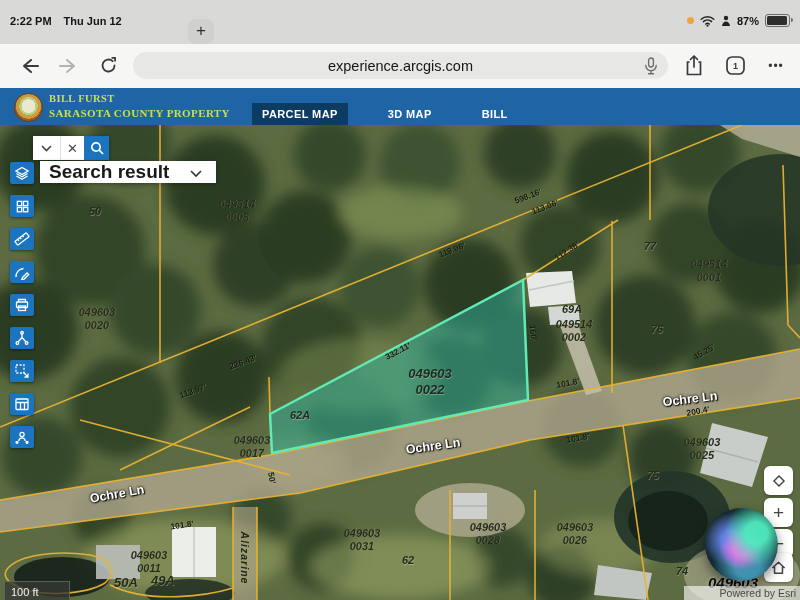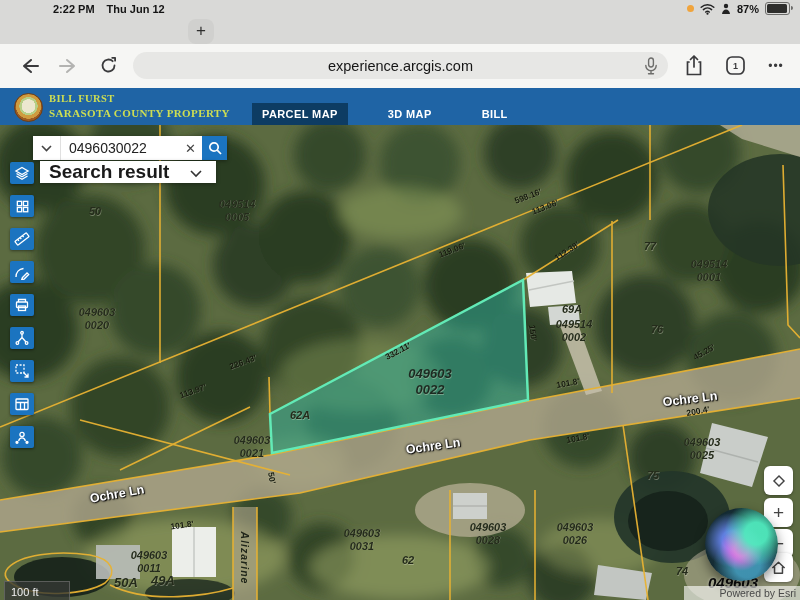--- a/index.html
+++ b/index.html
@@ -1,19 +1,19 @@
 <!DOCTYPE html>
 <html><head>
 <meta charset="utf-8">
 <style>
   html,body{margin:0;padding:0;background:#000;}
   #app{position:relative;width:800px;height:600px;overflow:hidden;font-family:"Liberation Sans",sans-serif;background:#57683e;}
   
   .chrome-top{position:absolute;top:0;left:0;width:800px;height:44px;background:#d9d9d7;}
-  .status-row{position:absolute;top:0;left:0;right:0;height:17px;display:flex;align-items:center;justify-content:space-between;padding:0 10px;font-size:11px;font-weight:700;color:#141414;margin-left:43px;}
+  .status-row{position:absolute;top:0;left:0;right:0;height:17px;display:flex;align-items:center;justify-content:space-between;padding:12px 10px;font-size:11px;font-weight:700;color:#141414;}
   .status-left{display:flex;gap:12px;align-items:center;}
   .status-right{display:flex;gap:6px;align-items:center;}
   .dot-orange{width:7px;height:7px;border-radius:50%;background:#f0a43c;}
   .battery{position:relative;width:23px;height:11px;border:1px solid #6b6b69;border-radius:3px;}
   .battery i{position:absolute;left:1px;top:1px;bottom:1px;width:87%;background:#2e2e2c;border-radius:1.5px;}
   .battery em{position:absolute;right:-4px;top:3px;width:2px;height:4px;background:#6b6b69;border-radius:0 2px 2px 0;}
   .tab{position:absolute;left:18px;top:18px;width:164px;height:26px;background:#f6f6f4;border-radius:10px 10px 0 0;display:flex;align-items:center;padding:0 8px;gap:7px;margin-top:42px;}
   .tab-title{font-size:12.5px;font-weight:700;color:#1c1c1c;flex:1;white-space:nowrap;overflow:hidden;}
   .tab-close{color:#4c4c4c;font-size:13px;line-height:1;cursor:default;}
   .favicon{width:14px;height:14px;flex:0 0 14px;}
@@ -261,21 +261,21 @@
       </g>
 
       <polygon points="270,289 523,155 528,275 272,328" fill="rgba(48,178,158,.5)" stroke="#62eab6" stroke-width="2.5"></polygon>
     </svg>
 
     <div class="mlabel" style="left:237px;top:86px;"><span>049514</span><br><span>0005</span></div>
     <div class="mlabel" style="left:709px;top:146px;"><span>049514</span><br><span>0001</span></div>
     <div class="mlabel" style="left:97px;top:194px;"><span>049603</span><br><span>0020</span></div>
     <div class="mlabel" style="left:574px;top:206px;"><span>049514</span><br><span>0002</span></div>
     <div class="mlabel big" style="left:430px;top:257px;"><span>049603</span><br><span>0022</span></div>
-    <div class="mlabel" style="left:252px;top:322px;"><span>049603</span><br><span>0021</span></div>
+    <div class="mlabel" style="left:252px;top:322px;"><span>049603</span><br><span>0017</span></div>
     <div class="mlabel" style="left:702px;top:324px;"><span>049603</span><br><span>0025</span></div>
     <div class="mlabel" style="left:362px;top:415px;"><span>049603</span><br><span>0031</span></div>
     <div class="mlabel" style="left:488px;top:409px;"><span>049603</span><br><span>0028</span></div>
     <div class="mlabel" style="left:575px;top:409px;"><span>049603</span><br><span>0026</span></div>
     <div class="mlabel" style="left:149px;top:437px;"><span>049603</span><br><span>0011</span></div>
 
     <div class="mlabel" style="left:95px;top:87px;">50</div>
     <div class="mlabel" style="left:650px;top:122px;">77</div>
     <div class="mlabel" style="left:657px;top:205px;">76</div>
     <div class="mlabel" style="left:572px;top:185px;">69A</div>
@@ -306,21 +306,20 @@
     <div class="dim" style="left:698px;top:286px;transform:translate(-50%,-50%) rotate(-10deg);">200.4'</div>
     <div class="dim" style="left:704px;top:227px;transform:translate(-50%,-50%) rotate(-30deg);">45.25'</div>
     <div class="dim" style="left:272px;top:353px;transform:translate(-50%,-50%) rotate(80deg);">50'</div>
 
     <div class="search-wrap">
       <div class="search-dd">
         <svg width="11" height="7" viewBox="0 0 11 7">
             <path d="M1 1l4.5 4.5L10 1" stroke="#444" stroke-width="1.6" fill="none"></path>
           </svg>
       </div>
-      <div class="search-val">0496030022</div>
       <div class="search-x">✕</div>
       <div class="search-go">
         <svg width="14" height="14" viewBox="0 0 14 14">
             <circle cx="6" cy="6" r="4.2" stroke="#fff" stroke-width="1.7" fill="none"></circle>
             <path d="M9.2 9.2 13 13" stroke="#fff" stroke-width="1.7"></path>
           </svg>
       </div>
     </div>
     <div class="result-bar">
       <span>Search result</span>

